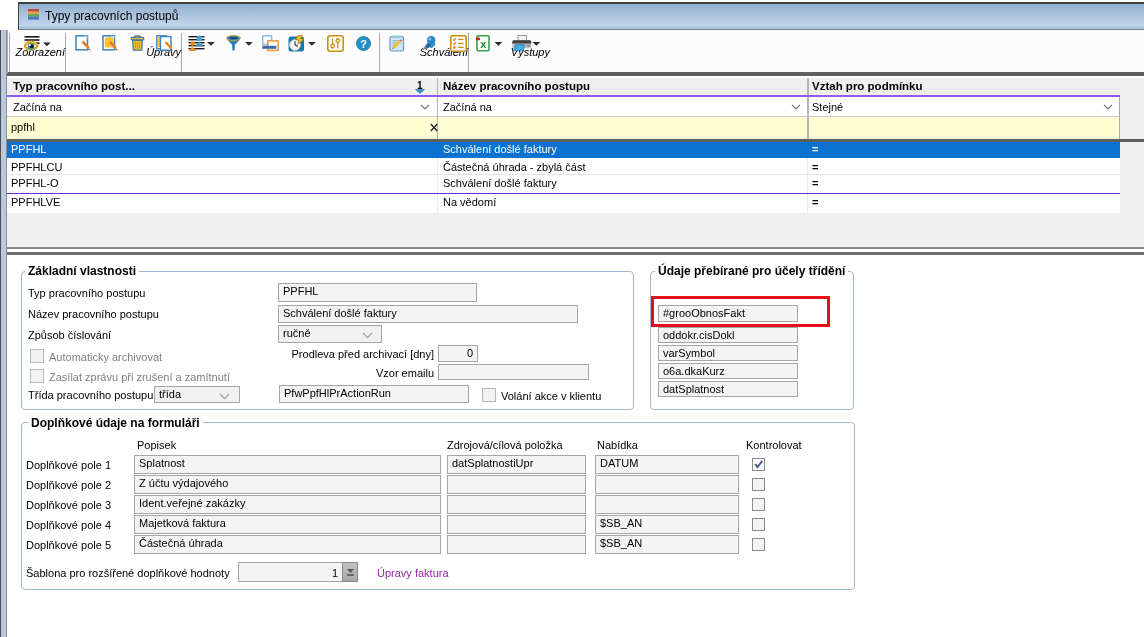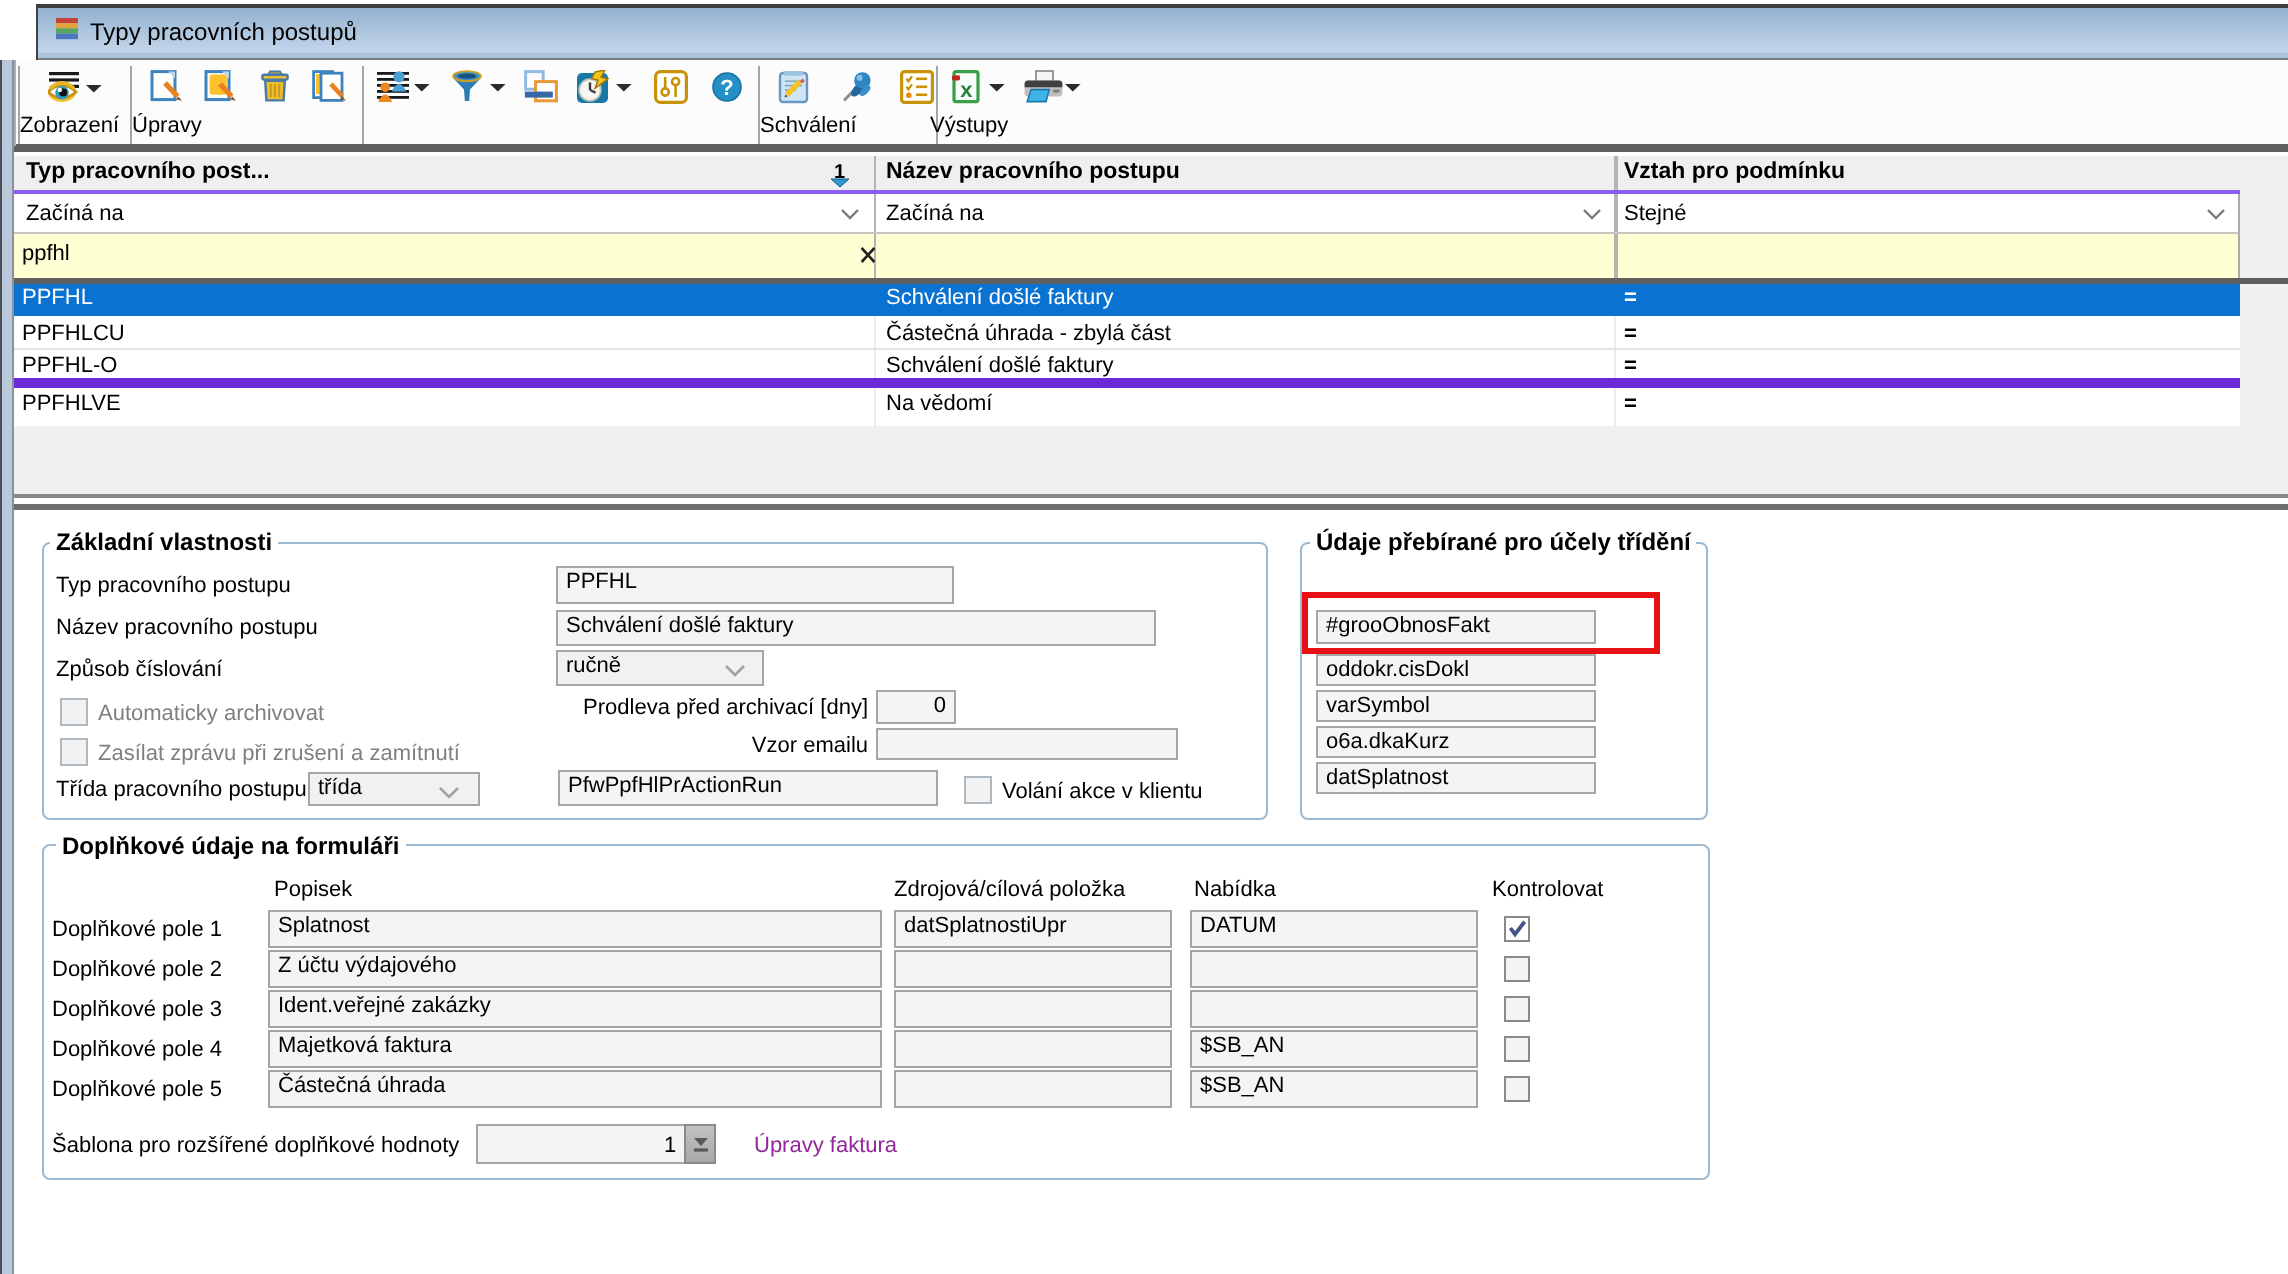--- a/index.html
+++ b/index.html
@@ -13,21 +13,21 @@
   #titlebar .bar { border-left:1px solid #404040; }
   #titlebar .bar { position:absolute; left:0; top:2px; width:1144px; height:28px;
      background:linear-gradient(to bottom, #92b0cf 0%, #b0c7e0 50%, #bfd3e9 78%, #c1d5ea 85%, #a9c3dd 88%, #a9c3dd 96%, #7d7d7d 96.5%, #7d7d7d 100%);
      border-top:2px solid #404040; }
   #title-icon { left:10px; top:9px; }
   #title-text { left:27px; top:9px; font-size:12px; }
 
   #toolbar { left:7px; top:30px; width:1137px; height:43px; background:#fcfcfc; }
   #toolbar-bottom { left:0; top:72px; width:1144px; height:4px; background:#606060; }
   .tsep { position:absolute; top:3px; width:1px; height:39px; background:#a0a6ad; }
-  .tlabel { position:absolute; top:27px; font-size:11px; color:#000; text-align:left; }
+  .tlabel { position:absolute; top:16px; font-size:11px; color:#000; text-align:right;font-style:italic; }
   .ticon { position:absolute; top:5px; }
 
   #grid { left:0; top:78px; width:1144px; height:169px; background:#f0f0f0; font-size:11px; }
   .hdr-row { position:absolute; left:7px; top:0px; width:1113px; height:19px; background:#efefef; border-bottom:2px solid #8b5cf6; }
   .hdr-cell { position:absolute; top:2px; font-weight:bold; font-size:11.5px; }
   .filt-row { position:absolute; left:7px; top:19px; width:1113px; height:20px; background:#fff; border-bottom:1px solid #c6c6c6; border-right:1px solid #aaa; }
   .yell-row { position:absolute; left:7px; top:39px; width:1113px; height:22px; background:#ffffd4; border-right:1px solid #aaa; }
   .grid-split { position:absolute; left:0; top:61px; width:1144px; height:2.5px; background:#5f5f5f; }
   .vline { position:absolute; top:0; width:1px; height:100%; background:#b4b4b4; }
   .data-area { position:absolute; left:7px; top:64px; width:1113px; height:71px; background:#fff; }
@@ -248,21 +248,21 @@
     <div class="drow" style="top:0; height:15.5px; background:#0a73d1; color:#fff;">
       <div class="dcell" style="left:4px;top:1px;">PPFHL</div>
       <div class="dcell" style="left:436px;top:1px;">Schválení došlé faktury</div>
       <div class="dcell" style="left:805px;top:1px;font-weight:bold;">=</div>
     </div>
     <div class="drow" style="top:15.5px; height:17.5px; border-bottom:1px solid #e4e4e4;">
       <div class="dcell" style="left:4px;top:3px;">PPFHLCU</div>
       <div class="dcell" style="left:436px;top:3px;">Částečná úhrada - zbylá část</div>
       <div class="dcell" style="left:805px;top:3px;font-weight:bold;">=</div>
     </div>
-    <div class="drow" style="top:33px; height:18.5px; border-bottom:5px solid #6d28d9;">
+    <div class="drow" style="top:33px; height:18.5px; border-bottom:1px solid #6d28d9;">
       <div class="dcell" style="left:4px;top:2px;">PPFHL-O</div>
       <div class="dcell" style="left:436px;top:2px;">Schválení došlé faktury</div>
       <div class="dcell" style="left:805px;top:2px;font-weight:bold;">=</div>
     </div>
     <div class="drow" style="top:51.5px; height:19px;">
       <div class="dcell" style="left:4px;top:2px;">PPFHLVE</div>
       <div class="dcell" style="left:436px;top:2px;">Na vědomí</div>
       <div class="dcell" style="left:805px;top:2px;font-weight:bold;">=</div>
     </div>
   </div>

